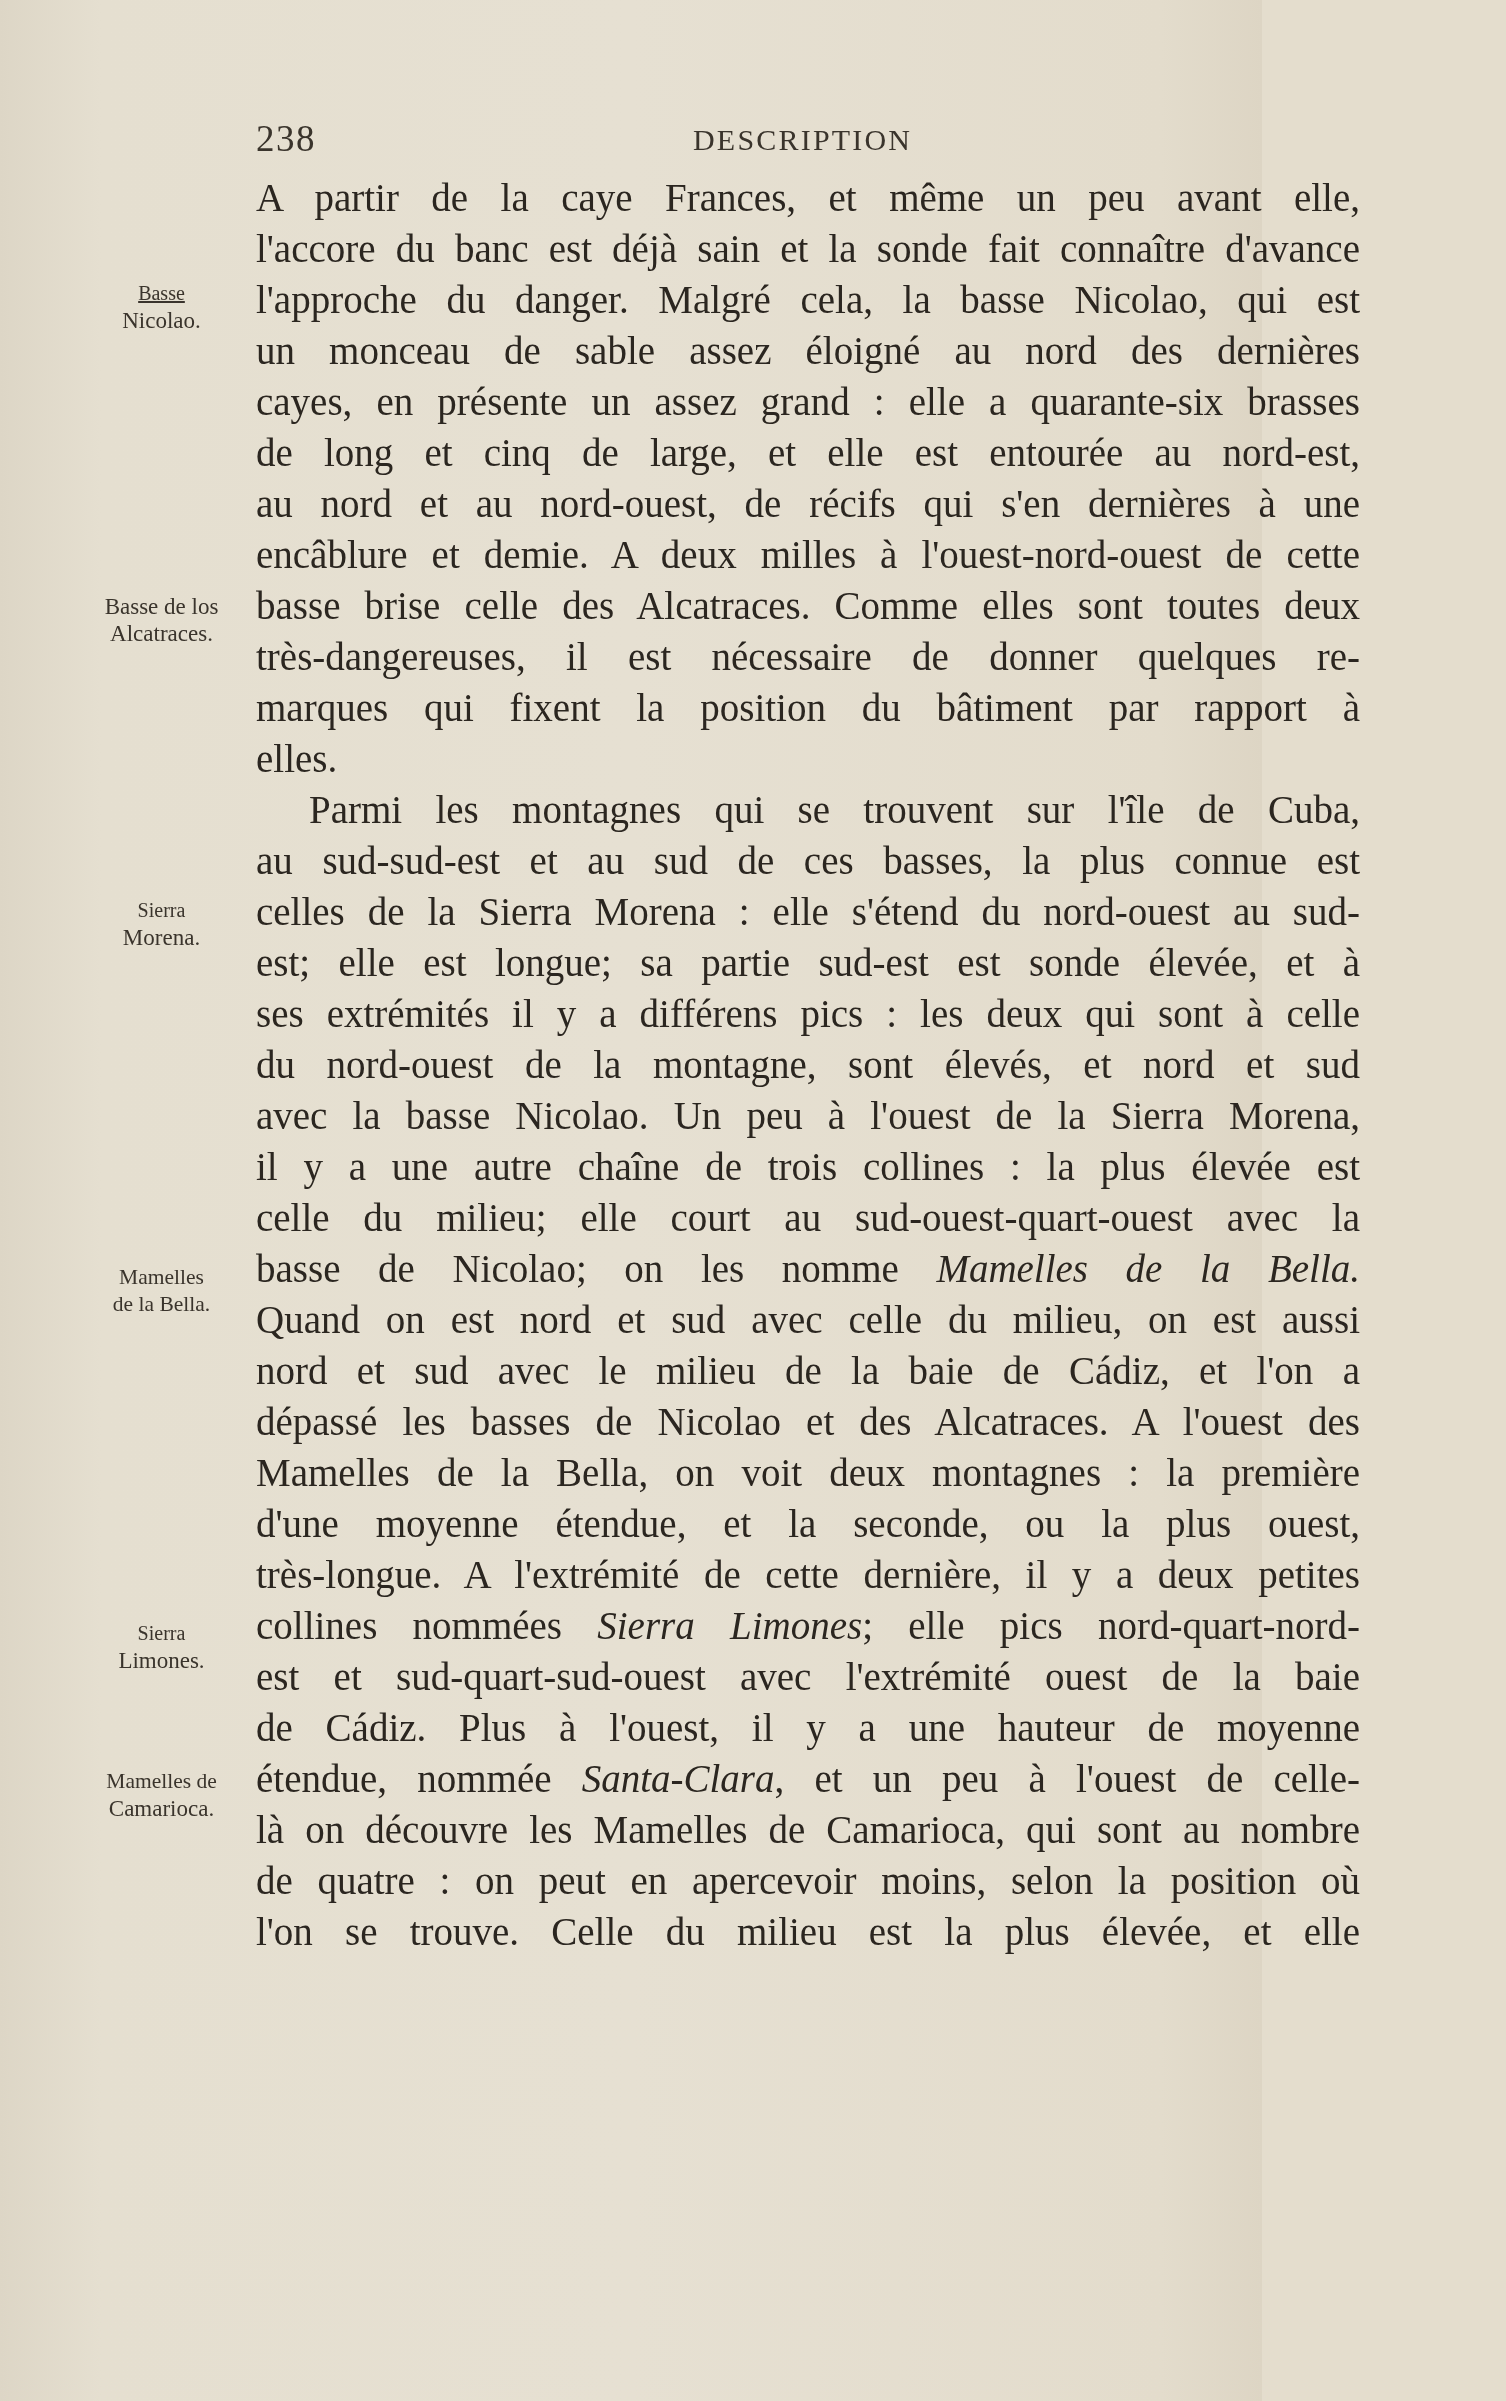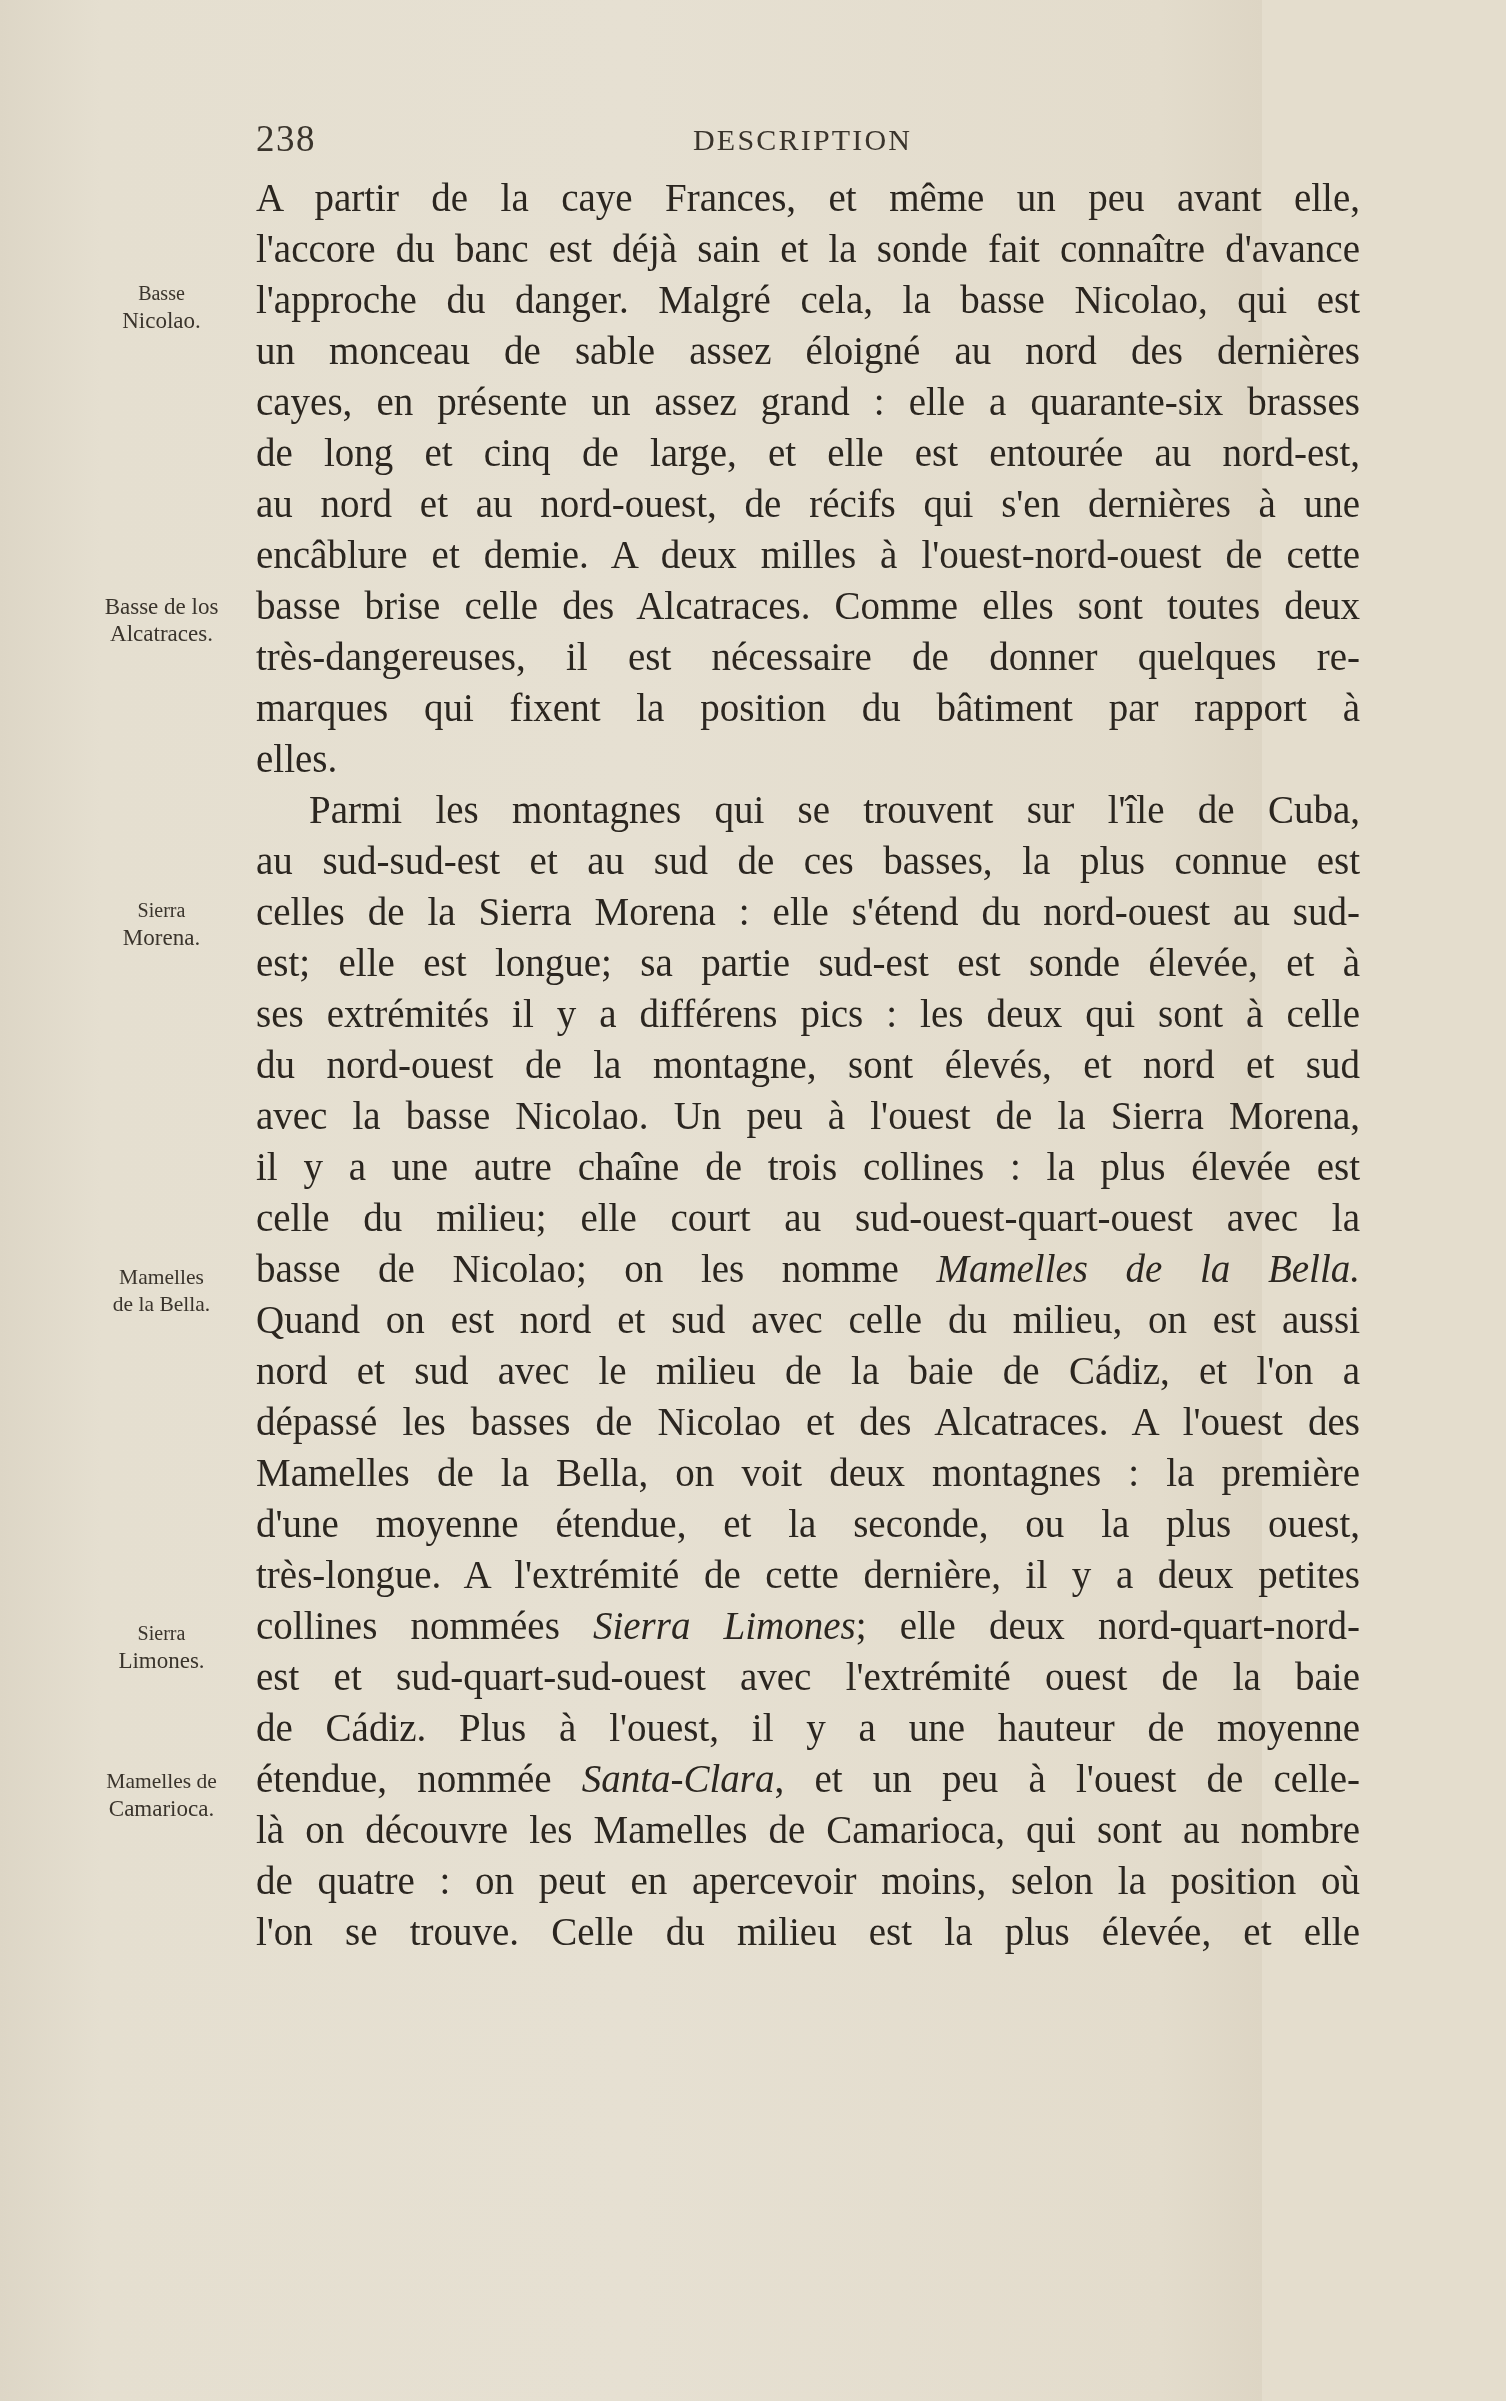--- a/index.html
+++ b/index.html
@@ -50,21 +50,21 @@
 </head>
 <body>
 
 <div class="page">
   <div class="running-head">
     <span class="page-number">238</span>
     <span class="running-title">DESCRIPTION</span>
   </div>
 
   <div class="margin-note" style="top:280px;">
-    <div style="font-size:20px;">Basse</div>
+    <div style="font-size:20px;text-decoration:underline;">Basse</div>
     <div>Nicolao.</div>
   </div>
   <div class="margin-note" style="top:593px;">
     <div>Basse de los</div>
     <div>Alcatraces.</div>
   </div>
   <div class="margin-note" style="top:897px;">
     <div style="font-size:20px;">Sierra</div>
     <div>Morena.</div>
   </div>
@@ -103,21 +103,21 @@
       <div class="line">avec la basse Nicolao. Un peu à l'ouest de la Sierra Morena,</div>
       <div class="line">il y a une autre chaîne de trois collines : la plus élevée est</div>
       <div class="line">celle du milieu; elle court au sud-ouest-quart-ouest avec la</div>
       <div class="line"><span>basse de Nicolao; on les nomme </span><span class="it">Mamelles de la Bella.</span><span></span></div>
       <div class="line">Quand on est nord et sud avec celle du milieu, on est aussi</div>
       <div class="line">nord et sud avec le milieu de la baie de Cádiz, et l'on a</div>
       <div class="line">dépassé les basses de Nicolao et des Alcatraces. A l'ouest des</div>
       <div class="line">Mamelles de la Bella, on voit deux montagnes : la première</div>
       <div class="line">d'une moyenne étendue, et la seconde, ou la plus ouest,</div>
       <div class="line">très-longue. A l'extrémité de cette dernière, il y a deux petites</div>
-      <div class="line"><span>collines nommées </span><span class="it">Sierra Limones</span><span>; elle deux nord-quart-nord-</span></div>
+      <div class="line"><span>collines nommées </span><span class="it">Sierra Limones</span><span>; elle pics nord-quart-nord-</span></div>
       <div class="line">est et sud-quart-sud-ouest avec l'extrémité ouest de la baie</div>
       <div class="line">de Cádiz. Plus à l'ouest, il y a une hauteur de moyenne</div>
       <div class="line"><span>étendue, nommée </span><span class="it">Santa-Clara</span><span>, et un peu à l'ouest de celle-</span></div>
       <div class="line">là on découvre les Mamelles de Camarioca, qui sont au nombre</div>
       <div class="line">de quatre : on peut en apercevoir moins, selon la position où</div>
       <div class="line">l'on se trouve. Celle du milieu est la plus élevée, et elle</div>
     </div>
 </div>
 
 

